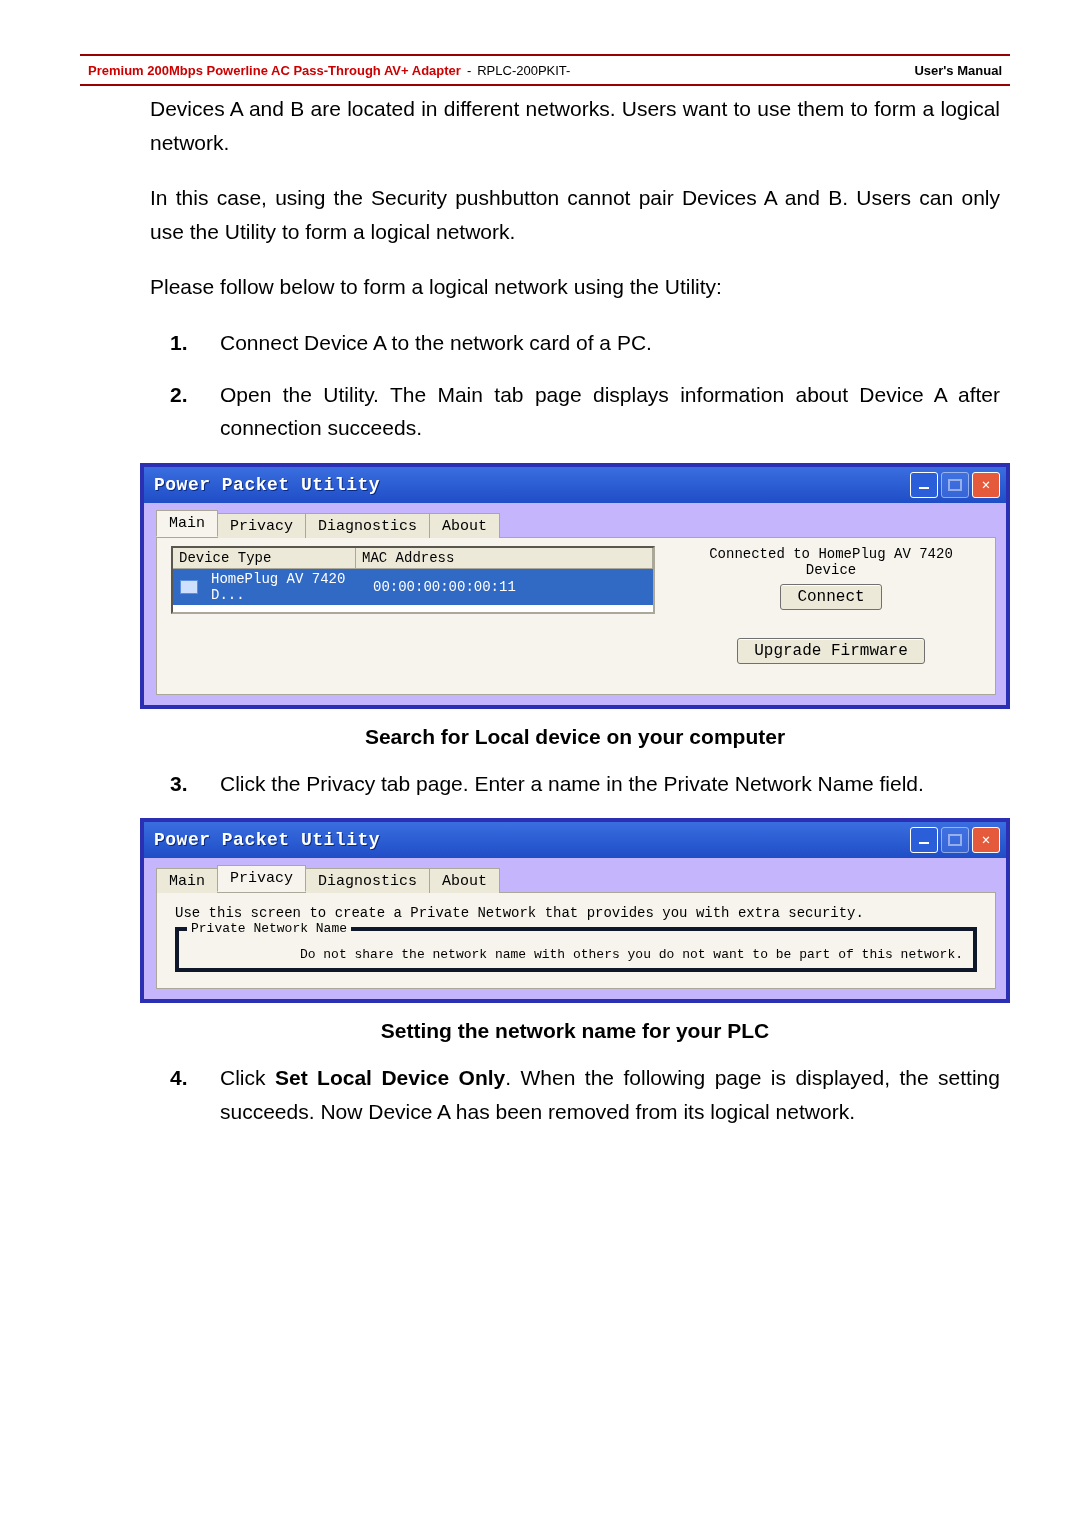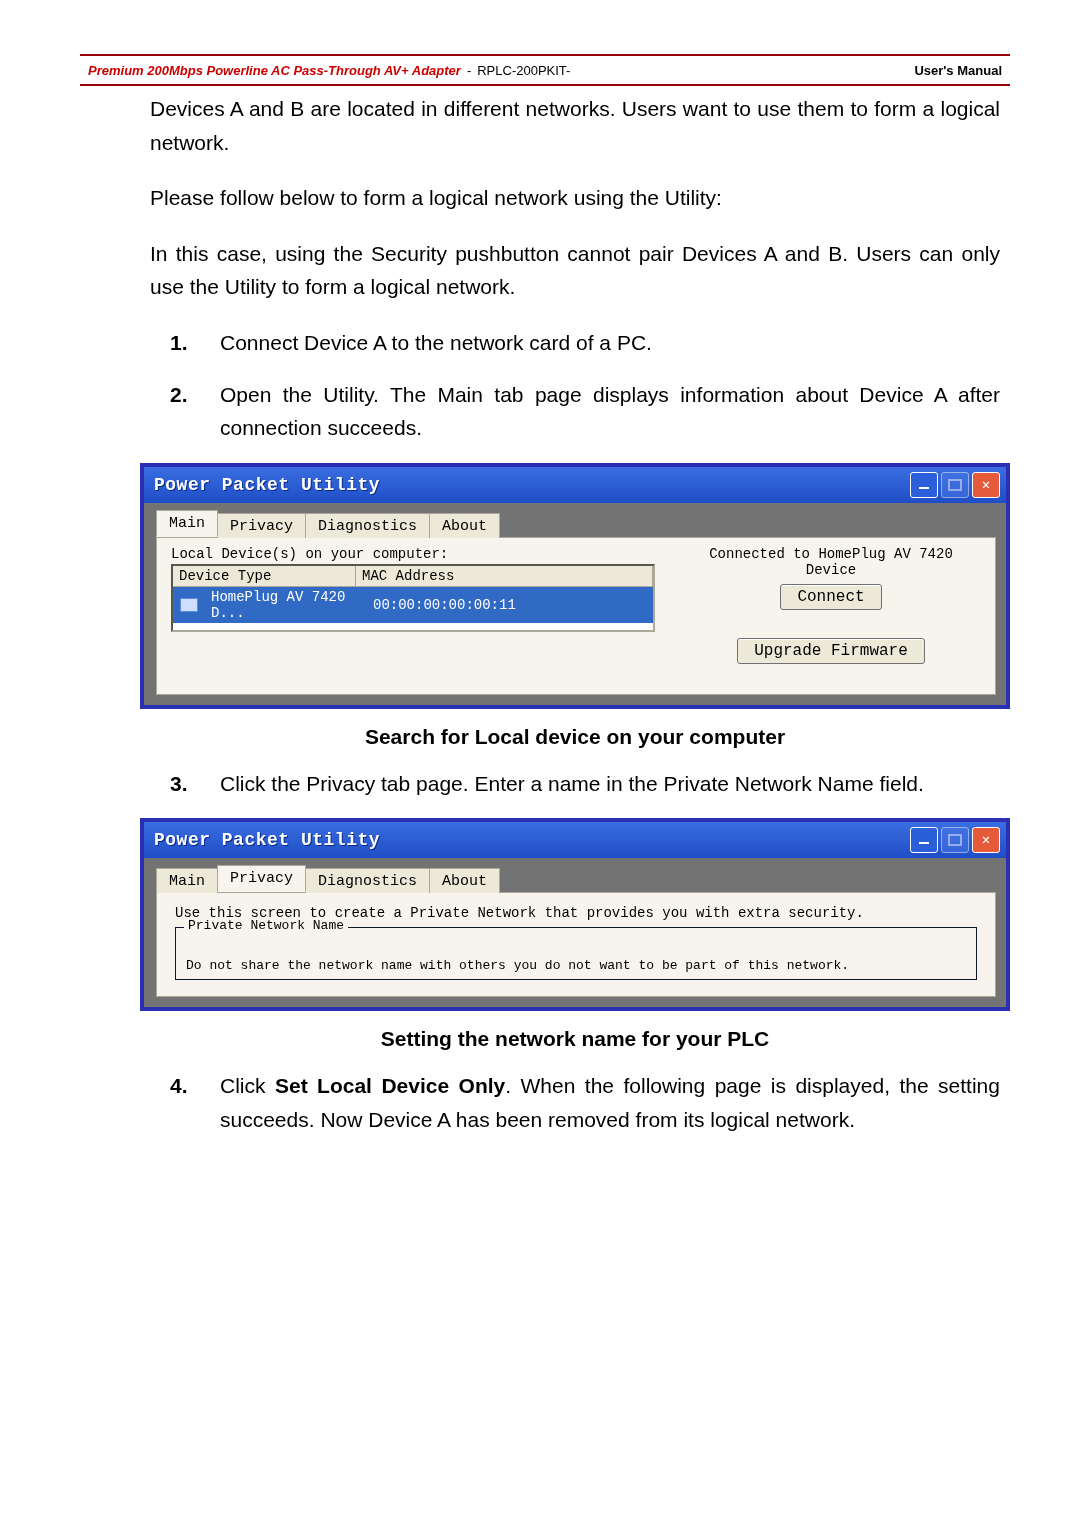--- a/index.html
+++ b/index.html
@@ -25,21 +25,20 @@
     border-top: 2px solid #990000;
     border-bottom: 2px solid #990000;
     display: flex;
     align-items: center;
     padding: 2px 8px;
     font-size: 13px;
   }
   .headerbar .red {
     color: #cc0000;
     font-weight: bold;
-    font-style: italic;
   }
   .headerbar .mid {
     color: #000;
     margin-left: 6px;
   }
   .headerbar .right {
     margin-left: auto;
     color: #000;
     font-weight: bold;
   }
@@ -86,21 +85,21 @@
     bottom: 30px;
     left: 0;
     right: 0;
     text-align: center;
     font-size: 20px;
   }
 
   
   .shot {
     border: 4px solid #2b2fb3;
-    background: #737373;
+    background: #c4b5fd;
     font-family: Tahoma, "Courier New", monospace;
     font-size: 14px;
     color: #000;
     margin: 16px -10px 10px -10px;
   }
   .titlebar {
     background: linear-gradient(#3a6ee0, #1f4dc6);
     height: 36px;
     display: flex;
     align-items: center;
@@ -228,24 +227,25 @@
     box-shadow: inset 0 1px 0 #fff;
     margin-bottom: 18px;
   }
 
   
   .privbody .instr {
     font-size: 14px;
     padding: 4px 4px 6px 4px;
   }
   .groupbox {
-    border: 1px solid #0f172a;
+    border: 4px solid #0f172a;
     margin: 0 4px 4px 4px;
-    padding: 24px 10px 6px 10px;
+    padding: 10px 10px 6px 10px;
     position: relative;
+    text-align: right;
   }
   .groupbox .legend {
     position: absolute;
     top: -10px;
     left: 8px;
     background: #f6f4ec;
     padding: 0 4px;
     font-size: 13px;
   }
   .pnrow {
@@ -282,22 +282,22 @@
   <div class="headerbar">
     <span class="red">Premium 200Mbps Powerline AC Pass-Through AV+ Adapter</span>
     <span class="mid"> - </span>
     <span class="mid">RPLC-200PKIT-</span>
     <span class="right">User's Manual</span>
   </div>
 
   <div class="content">
 
     <p class="para">Devices A and B are located in different networks. Users want to use them to form a logical network.</p>
+    <p class="para">In this case, using the Security pushbutton cannot pair Devices A and B. Users can only use the Utility to form a logical network.</p>
     <p class="para">Please follow below to form a logical network using the Utility:</p>
-    <p class="para">In this case, using the Security pushbutton cannot pair Devices A and B. Users can only use the Utility to form a logical network.</p>
 
     <ol class="numlist">
       <li>
         <span class="num">1.</span>
         <span>Connect Device A to the network card of a PC.</span>
       </li>
       <li>
         <span class="num">2.</span>
         <span>Open the Utility. The Main tab page displays information about Device A after connection succeeds.</span>
       </li>
@@ -320,21 +320,20 @@
       </div>
       <div class="tabstrip">
         <div class="tab active">Main</div>
         <div class="tab">Privacy</div>
         <div class="tab">Diagnostics</div>
         <div class="tab">About</div>
       </div>
       <div class="tabbody">
         <div class="mainbody">
           <div class="leftcol">
-            <div class="lbl">Local Device(s) on your computer:</div>
             <div class="listview">
               <div class="listhdr">
                 <div style="width:170px">Device Type</div>
                 <div style="flex:1">MAC Address</div>
               </div>
               <div class="listrow">
                 <div class="cell iconcell">
                     <div class="device-icon"></div>
                   </div>
                 <div class="cell" style="width:150px">HomePlug AV 7420 D...</div>

